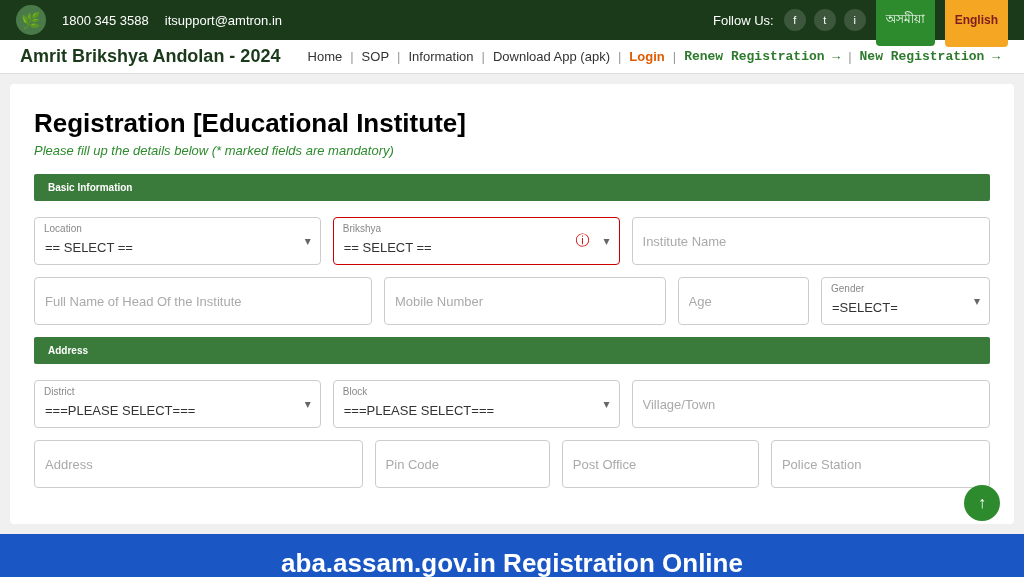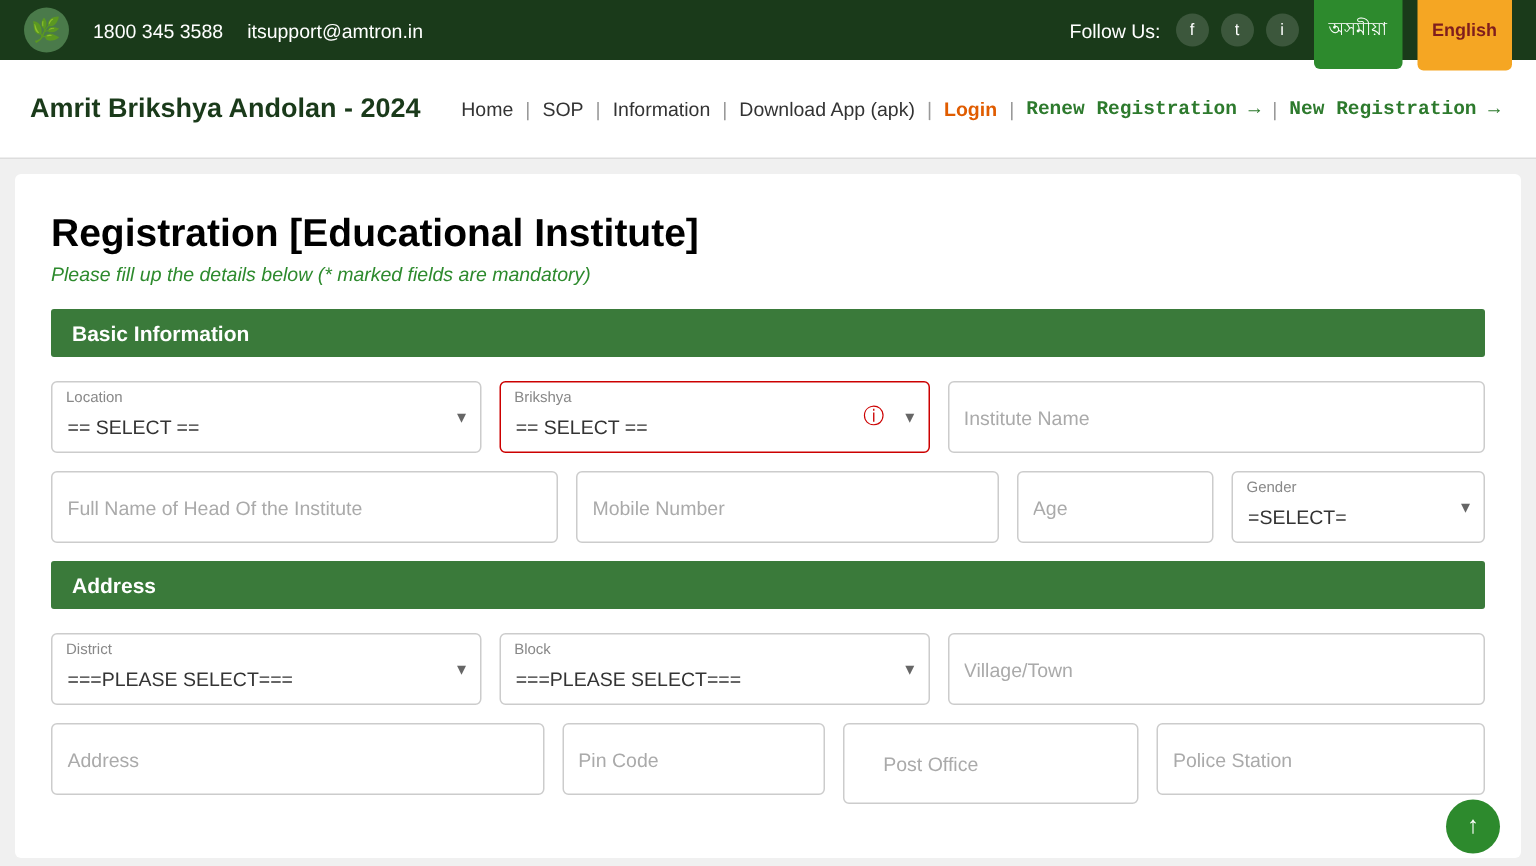--- a/index.html
+++ b/index.html
@@ -24,40 +24,40 @@
     .btn-english { background: #f5a623; color: #7f1d1d; border: none; padding: 20px 10px; border-radius: 4px; font-size: 12px; cursor: pointer; font-weight: bold; }
 
     
     .nav-bar {
       background: white;
       display: flex;
       align-items: center;
       justify-content: space-between;
       padding: 10px 20px;
       border-bottom: 1px solid #ddd;
-      height: 66px;
+      height: 34px;
     }
     .nav-brand { font-size: 18px; font-weight: bold; color: #1a3a1a; }
     .nav-links { display: flex; align-items: center; gap: 4px; font-size: 13px; }
     .nav-links a { text-decoration: none; color: #333; padding: 2px 4px; }
     .nav-links .sep { color: #999; }
     .nav-links .login { color: #e05c00; font-weight: bold; }
     .nav-links .renew, .nav-links .newreg { color: #2d7a2d; font-weight: bold; font-family: Liberation Mono, monospace; }
 
     
     .main-content { background: white; margin: 10px; padding: 24px; border-radius: 4px; }
     .page-title { font-size: 26px; font-weight: bold; color: #000000; margin-bottom: 4px; }
     .page-subtitle { font-size: 13px; color: #2d8a2d; font-style: italic; margin-bottom: 16px; }
 
     
     .section-header {
       background: #3a7a3a;
       color: white;
       padding: 8px 14px;
-      font-size: 14px;
+      font-size: 10px;
       font-weight: bold;
       border-radius: 2px;
       margin-bottom: 16px;
     }
 
     
     .form-row { display: flex; gap: 12px; margin-bottom: 12px; }
 
     .form-field {
       display: flex;
@@ -253,21 +253,21 @@
     </div>
 
     <div class="form-row">
       <div class="form-field" style="flex:1.5">
         <input type="text" style="padding: 10px;" placeholder="Address">
       </div>
       <div class="form-field" style="flex:0.8">
         <input type="text" style="padding: 10px;" placeholder="Pin Code">
       </div>
       <div class="form-field" style="flex:0.9">
-        <input type="text" style="padding: 26px;" placeholder="Post Office">
+        <input type="text" style="padding: 10px;" placeholder="Post Office">
       </div>
       <div class="form-field" style="flex:1.0">
         <input type="text" style="padding: 10px;" placeholder="Police Station">
       </div>
     </div>
   </div>
 
   <div class="fab">↑</div>
 
   <div class="bottom-banner">

